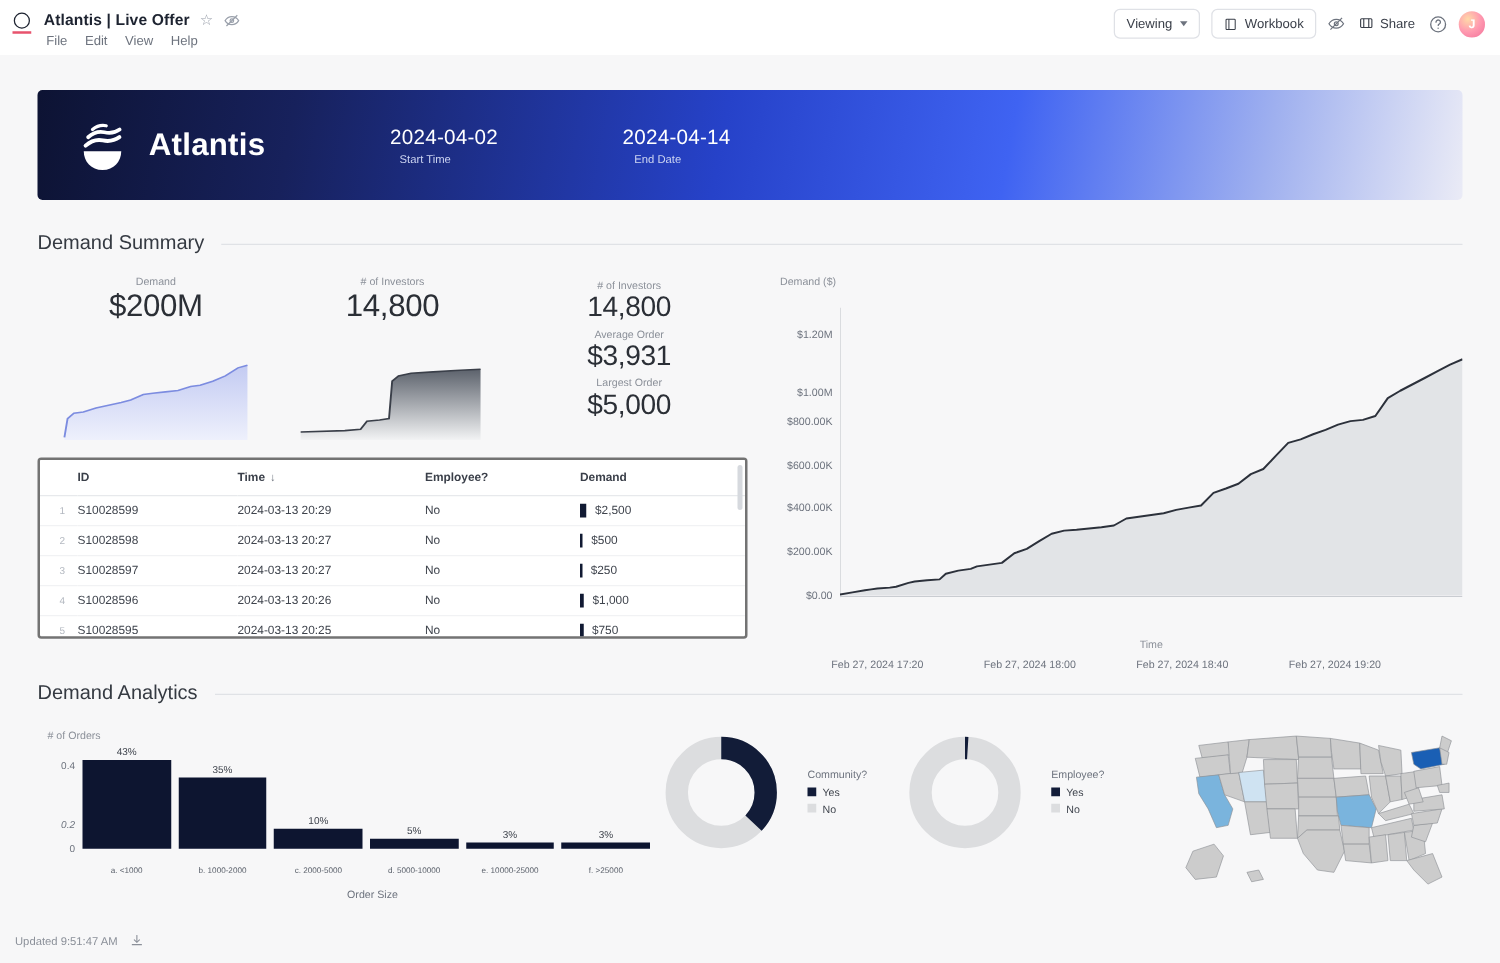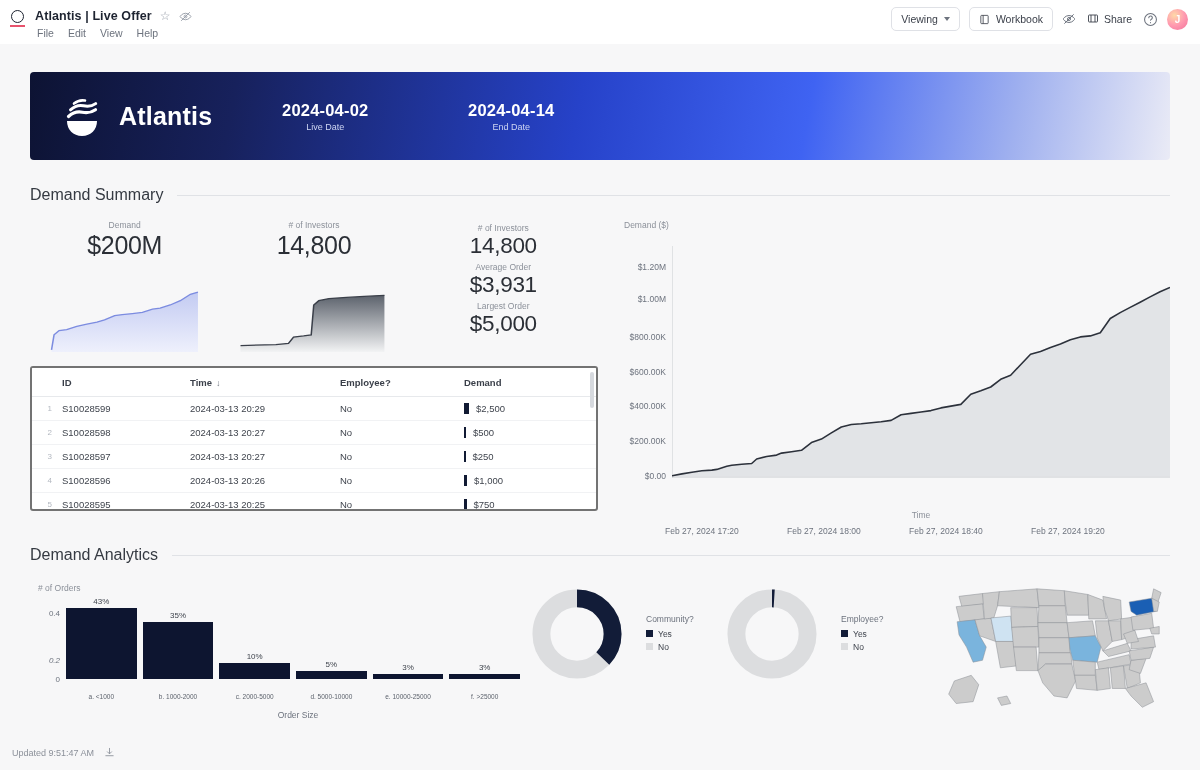--- a/index.html
+++ b/index.html
@@ -72,21 +72,21 @@
   .hero {
     height: 88px; margin-top: 28px; border-radius: 4px;
     background: linear-gradient(100deg, #0d1333 0%, #17215c 18%, #2642c9 48%, #3f63f2 68%, #9fb0ef 86%, #eaebf6 100%);
     display: flex; align-items: center; padding-left: 28px;
     position: relative; overflow: hidden;
   }
   .hero-logo { display: flex; align-items: center; gap: 13px; }
   .wave-mark { width: 48px; height: 48px; }
   .hero-name { font-size: 25px; font-weight: bold; color: #ffffff; letter-spacing: .2px; }
   .hero-date { position: absolute; text-align: center; color: #fff; }
-  .hero-date .val { font-size: 16.5px; font-weight: bold; letter-spacing: .2px; }
+  .hero-date .val { font-size: 16.5px; font-weight: normal; letter-spacing: .2px; margin-left: 30px; }
   .hero-date .lbl { font-size: 9px; color: #cdd5f2; margin-top: 2px; }
   .hd1 { left: 252px; }
   .hd2 { left: 438px; }
 
   
   .section {
     display: flex; align-items: center; gap: 14px;
     margin-top: 26px;
   }
   .section h2 { font-size: 16px; font-weight: normal; color: #353a42; white-space: nowrap; text-align: center; }
@@ -266,21 +266,21 @@
           <path d="M24 44c9 0 15-6.6 15-15H9c0 8.4 6 15 15 15z" fill="#ffffff"></path>
           <path d="M10.5 24.5c4-3.6 9-5.2 13.8-4.2 4.8 1 9.2.2 13.2-2.6" stroke="#ffffff" stroke-width="3.2" fill="none" stroke-linecap="round"></path>
           <path d="M12.5 17.8c4-3.6 8.5-5 13-4 4.6 1 8.6.4 12.2-2.2" stroke="#ffffff" stroke-width="3" fill="none" stroke-linecap="round"></path>
           <path d="M16 11.6c3.4-2.8 7.2-3.8 11-3" stroke="#ffffff" stroke-width="2.6" fill="none" stroke-linecap="round"></path>
         </svg>
       </span>
       <span class="hero-name">Atlantis</span>
     </div>
     <div class="hero-date hd1">
       <div class="val">2024-04-02</div>
-      <div class="lbl">Live Date</div>
+      <div class="lbl">Start Time</div>
     </div>
     <div class="hero-date hd2">
       <div class="val">2024-04-14</div>
       <div class="lbl">End Date</div>
     </div>
   </div>
 
   <div class="section">
     <h2>Demand Summary</h2>
     <div class="rule"></div>
@@ -420,21 +420,21 @@
 
     <div class="areachart">
       <div class="ac-ylabel">Demand ($)</div>
       <div class="ac-plot">
         <div class="ac-ticks-y" id="acY">
             <div style="top: 230px;">$0.00</div>
             <div style="top: 195.231px;">$200.00K</div>
             <div style="top: 160.462px;">$400.00K</div>
             <div style="top: 125.692px;">$600.00K</div>
             <div style="top: 90.9231px;">$800.00K</div>
-            <div style="top: 53px;">$1.00M</div>
+            <div style="top: 68px;">$1.00M</div>
             <div style="top: 21.3846px;">$1.20M</div>
           </div>
         <div class="ac-canvas">
           <svg class="i" id="acSvg" width="100%" height="100%" viewBox="0 0 500 232" preserveAspectRatio="none">
             <line x1="0" y1="0" x2="0" y2="232" stroke="#c9ccd1" stroke-width="1"></line>
             <line x1="0" y1="231" x2="500" y2="231" stroke="#c9ccd1" stroke-width="1"></line>
             <path id="acFill" fill="#e2e4e7" d="M0 230 L0.0 229.7 L10.0 227.9 L20.0 226.2 L25.0 225.5 L30.0 224.8 L40.0 224.1 L45.0 223.4 L55.0 220.3 L60.0 219.2 L70.0 218.2 L80.0 217.5 L85.0 213.0 L95.0 210.5 L105.0 209.1 L110.0 207.1 L120.0 205.7 L130.0 204.3 L140.0 196.6 L150.0 193.1 L160.0 186.9 L170.0 181.0 L180.0 178.5 L190.0 177.8 L200.0 176.8 L210.0 175.8 L220.0 174.4 L230.0 168.8 L240.0 167.4 L250.0 166.0 L260.0 164.6 L270.0 161.9 L280.0 160.1 L290.0 158.4 L300.0 148.3 L310.0 144.8 L320.0 141.0 L330.0 133.3 L340.0 129.2 L350.0 118.7 L360.0 108.3 L370.0 105.5 L380.0 101.4 L390.0 97.9 L400.0 93.7 L410.0 90.9 L420.0 89.9 L430.0 86.8 L440.0 72.5 L450.0 66.6 L460.0 61.4 L470.0 56.2 L480.0 50.9 L490.0 45.7 L500.0 41.4 L500 230 Z"></path>
             <path id="acLine" fill="none" stroke="#2c313b" stroke-width="1.6" stroke-linejoin="round" d="M0.0 229.7 L10.0 227.9 L20.0 226.2 L25.0 225.5 L30.0 224.8 L40.0 224.1 L45.0 223.4 L55.0 220.3 L60.0 219.2 L70.0 218.2 L80.0 217.5 L85.0 213.0 L95.0 210.5 L105.0 209.1 L110.0 207.1 L120.0 205.7 L130.0 204.3 L140.0 196.6 L150.0 193.1 L160.0 186.9 L170.0 181.0 L180.0 178.5 L190.0 177.8 L200.0 176.8 L210.0 175.8 L220.0 174.4 L230.0 168.8 L240.0 167.4 L250.0 166.0 L260.0 164.6 L270.0 161.9 L280.0 160.1 L290.0 158.4 L300.0 148.3 L310.0 144.8 L320.0 141.0 L330.0 133.3 L340.0 129.2 L350.0 118.7 L360.0 108.3 L370.0 105.5 L380.0 101.4 L390.0 97.9 L400.0 93.7 L410.0 90.9 L420.0 89.9 L430.0 86.8 L440.0 72.5 L450.0 66.6 L460.0 61.4 L470.0 56.2 L480.0 50.9 L490.0 45.7 L500.0 41.4"></path>
           </svg>
         </div>

